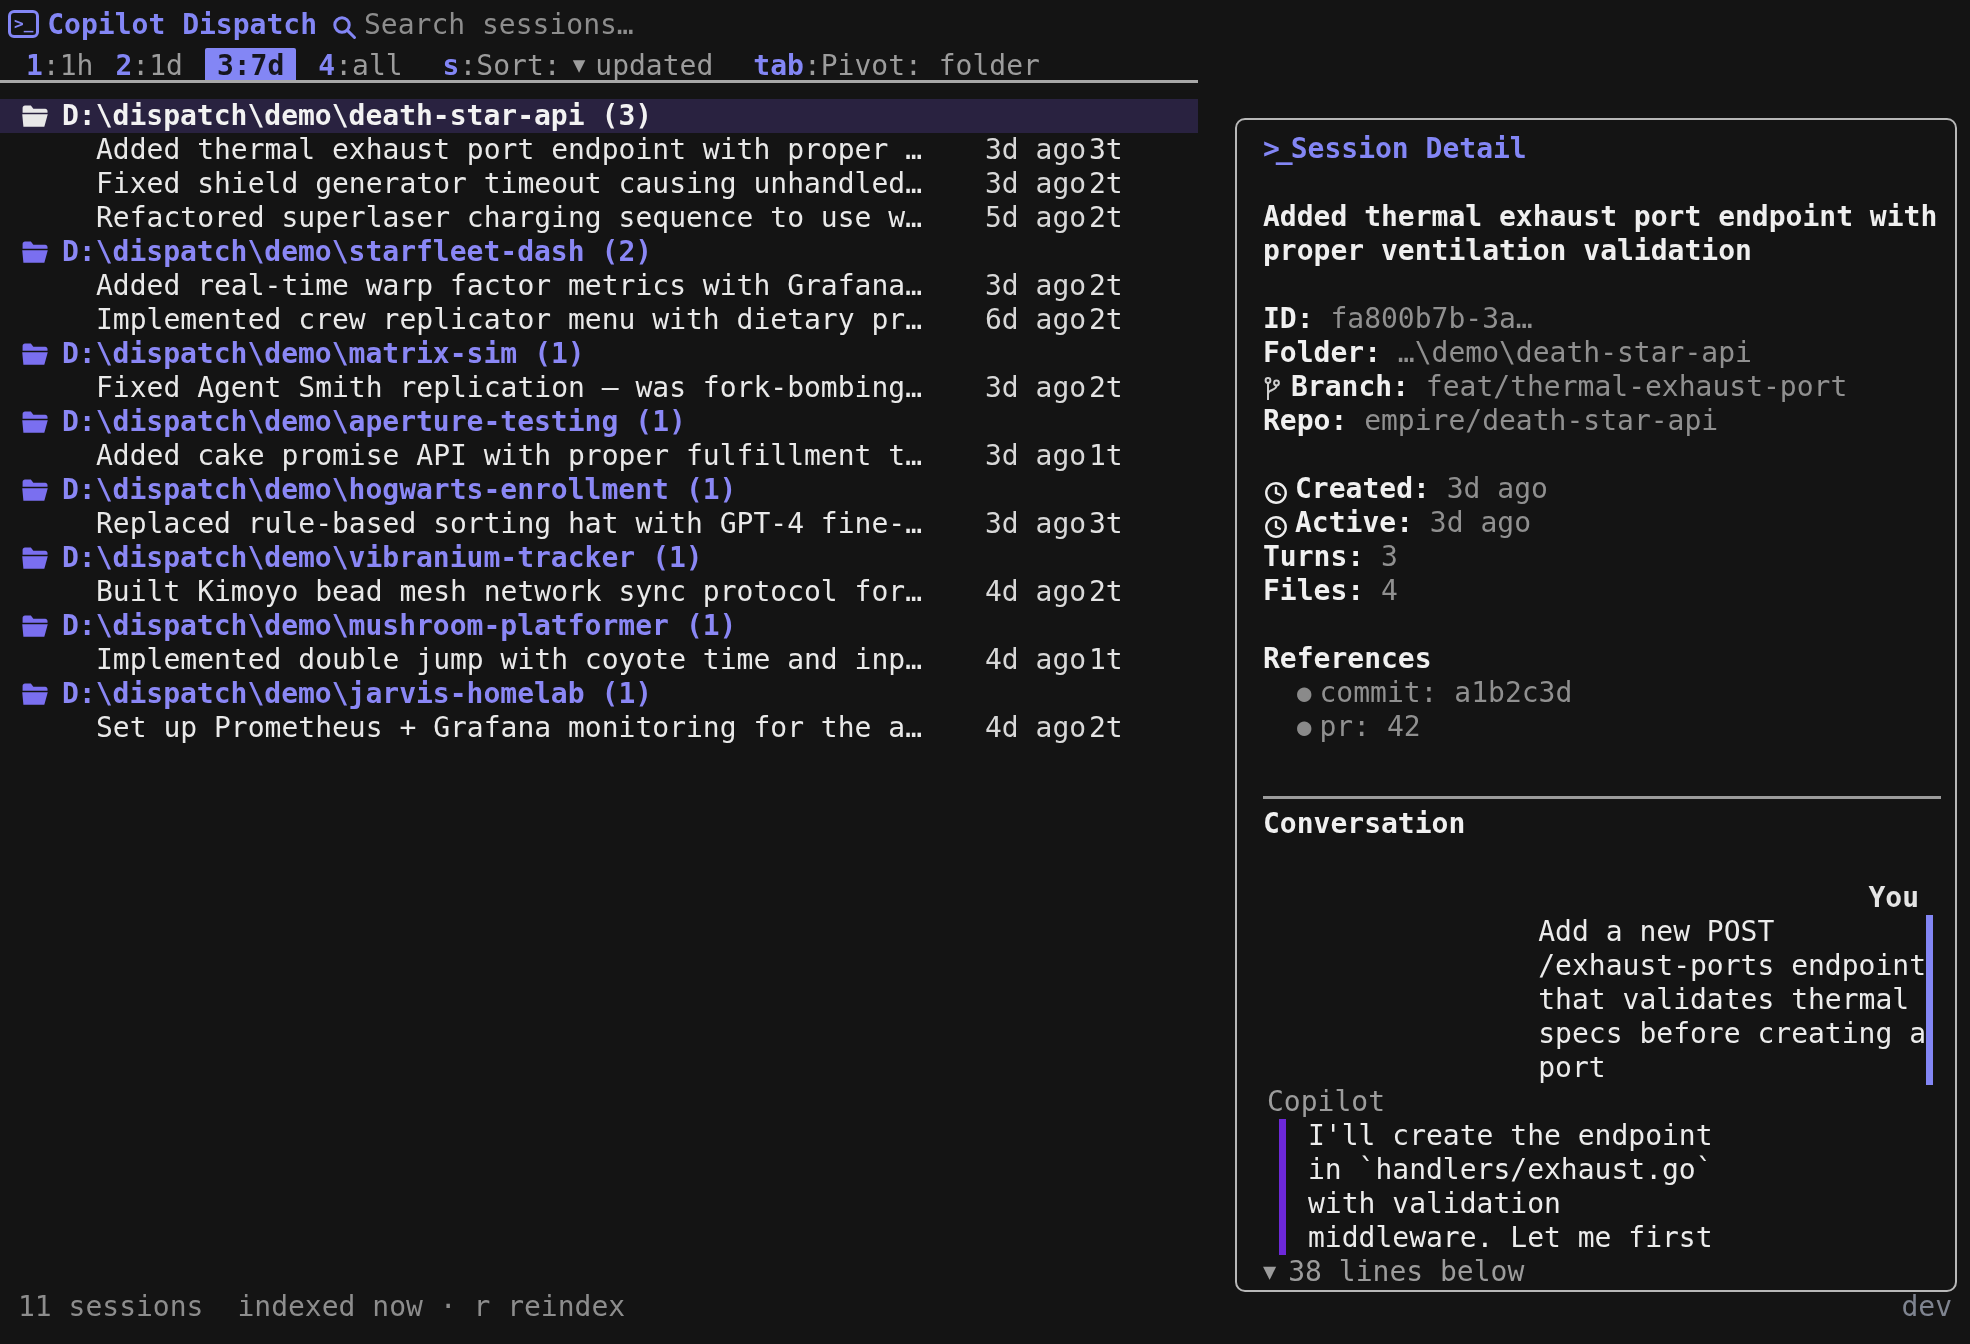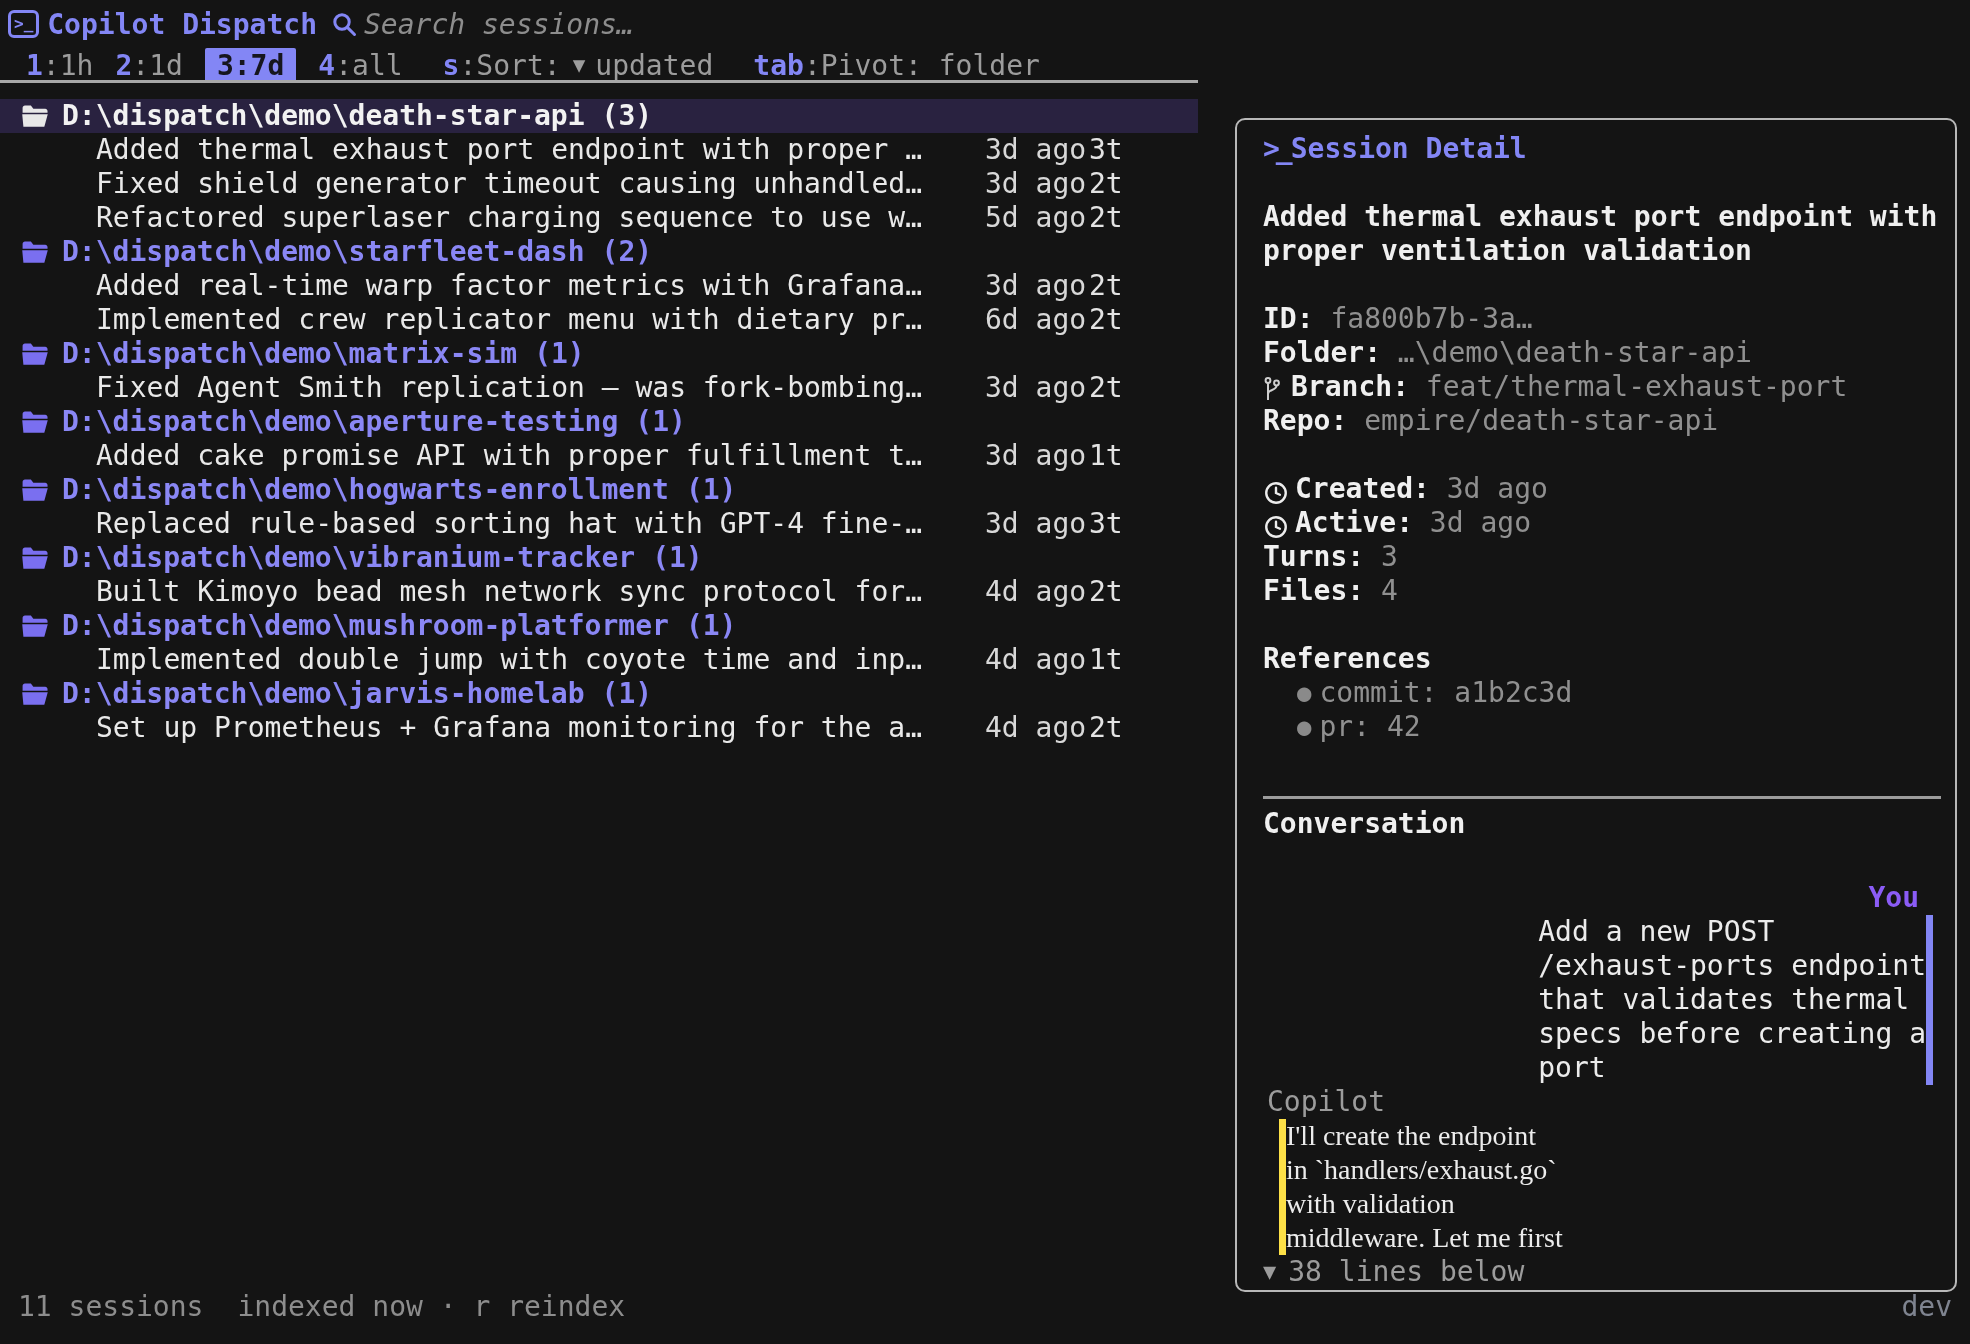--- a/index.html
+++ b/index.html
@@ -8,21 +8,21 @@
     font-family:"DejaVu Sans Mono",monospace;font-size:28px;color:#e9e9e9;
   }
   
   .topbar{padding:6px 0 0 8px;}
   .brand-row{height:36px;display:flex;align-items:center;}
   .term-icon{
     border:3px solid #8386f5;border-radius:6px;color:#8386f5;font-weight:700;
     font-size:16px;line-height:1;padding:3px 3px;display:inline-flex;align-items:center;
   }
   .brand{color:#8386f5;font-weight:700;margin-left:8px;white-space:pre;}
-  .search{display:flex;align-items:center;margin-left:14px;cursor:text;font-style:italic;}
+  .search{display:flex;align-items:flex-end;margin-left:14px;cursor:text;}
   .search-icon{color:#8386f5;display:inline-flex;margin-right:6px;}
   .search-text{color:#8d8d8d;white-space:pre;}
   .filter-row{height:46px;display:flex;align-items:center;padding-left:18px;color:#9c9c9c;white-space:pre;}
   .fkey{color:#8386f5;font-weight:700;}
   .fseg{margin-right:22px;display:inline-flex;align-items:center;}
   .fseg.big-gap{margin-left:18px;}
   .fchip{
     background:#8386f5;color:#16161e;font-weight:700;padding:1px 12px;border-radius:2px;
     margin-right:22px;display:inline-flex;
   }
@@ -57,29 +57,29 @@
   .d-value{color:#909090;}
   .icon-slot{display:inline-flex;align-items:center;margin-right:6px;color:#ededed;}
   .branch-slot{color:#cfcfcf;margin-right:10px;}
   .d-times{margin-top:34px;}
   .d-refs{margin-top:34px;}
   .ref-item{padding-left:34px;color:#909090;height:34px;display:flex;align-items:center;white-space:pre;}
   .ref-bullet{font-size:24px;margin-right:8px;color:#8a8a8a;}
   .d-divider{margin-top:52px;border-top:3px solid #9c9c9c;width:100%;}
   .d-conv-h{margin-top:8px;font-weight:700;color:#f0f0f0;}
   .msg-user{margin-top:40px;display:flex;flex-direction:column;align-items:flex-end;}
-  .role-you{color:#8b5cf6;font-weight:700;padding-right:22px;}
+  .role-you{color:#e5e5e5;font-weight:700;padding-right:22px;}
   .bubble-user{
     border-right:7px solid #8386f5;margin-right:8px;
     white-space:pre-line;text-align:left;color:#ececec;
   }
   .role-copilot{color:#9c9c9c;font-weight:400;padding-left:4px;}
   .bubble-copilot{
-    border-left:7px solid #fde047;margin-left:16px;
-    white-space:pre-line;color:#ececec;font-family:Liberation Serif, serif;
+    border-left:7px solid #6d28d9;margin-left:16px;padding-left:22px;
+    white-space:pre-line;color:#ececec;
   }
   .more-line{color:#9c9c9c;display:flex;align-items:center;cursor:pointer;}
   .more-arrow{font-size:22px;margin-right:12px;}
   
   .statusbar{
     position:absolute;left:0;right:0;bottom:0;height:46px;display:flex;align-items:flex-start;
     justify-content:space-between;padding:0 18px 8px 18px;color:#8d8d8d;white-space:pre;
   }
   .sb-left{display:flex;}
   .sb-mid{margin-left:34px;}

